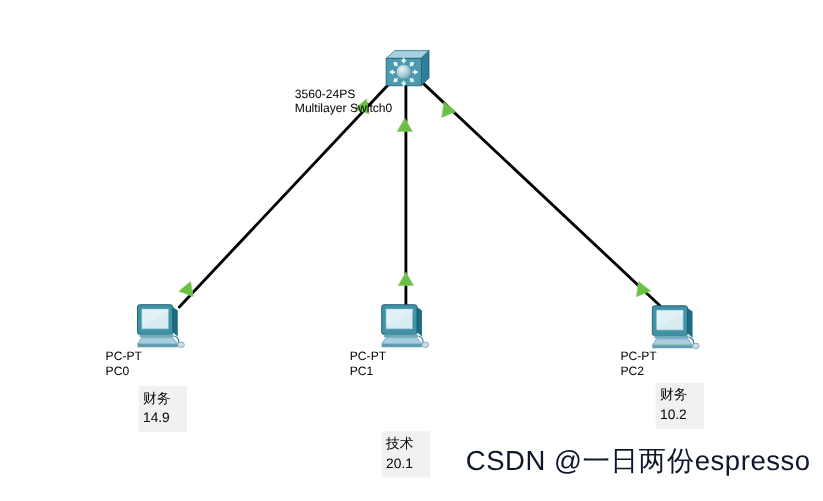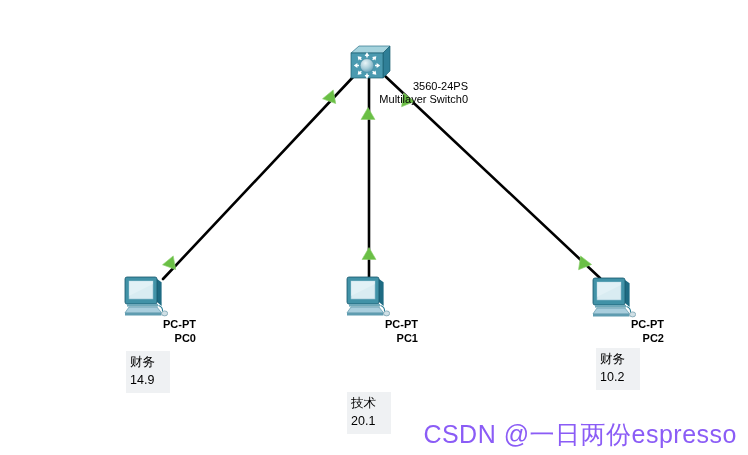--- a/index.html
+++ b/index.html
@@ -32,48 +32,48 @@
 
   .device {
     position: absolute;
     z-index: 2;
     cursor: pointer;
   }
 
   .dev-label {
     position: absolute;
     z-index: 3;
-    text-align: right;
+    text-align: left;
     color: #000000;
     font-size: 11px;
     line-height: 13px;
     white-space: nowrap;
   }
-  .dev-label.pc { line-height: 14px; font-weight: bold; }
+  .dev-label.pc { line-height: 14px; }
 
   .note {
     position: absolute;
     z-index: 3;
     background: #eff1f3;
     color: #000000;
     font-size: 12.5px;
     line-height: 18px;
     padding: 2px 3px 4px 4px;
     min-width: 44px;
     text-align: left;
     cursor: text;
   }
 
   .watermark {
     position: absolute;
     right: 11px;
-    bottom: 4px;
+    bottom: 20px;
     z-index: 4;
     font-size: 25px;
-    color: #8b5cf6;
+    color: #0f172a;
     text-shadow: 1px 1px 0 #ffffff;
     letter-spacing: 0.5px;
     pointer-events: none;
     white-space: nowrap;
   }
 </style>
 </head>
 <body>
 
 <div class="canvas">

